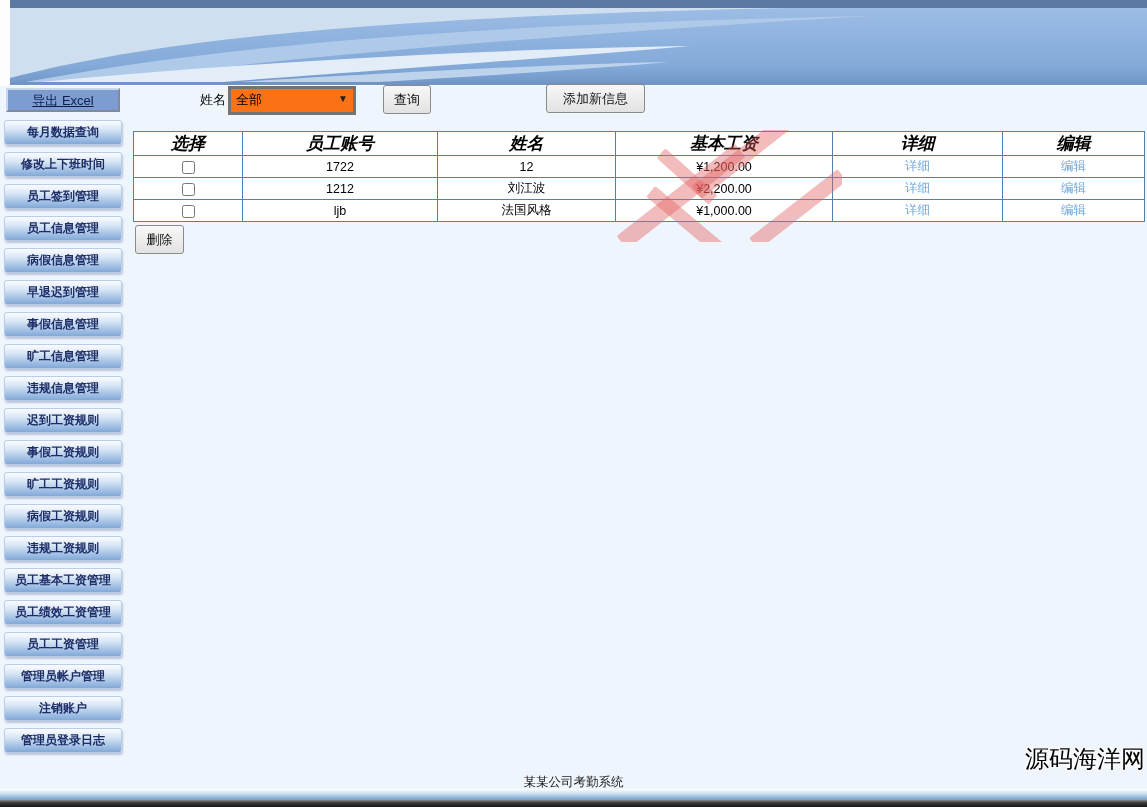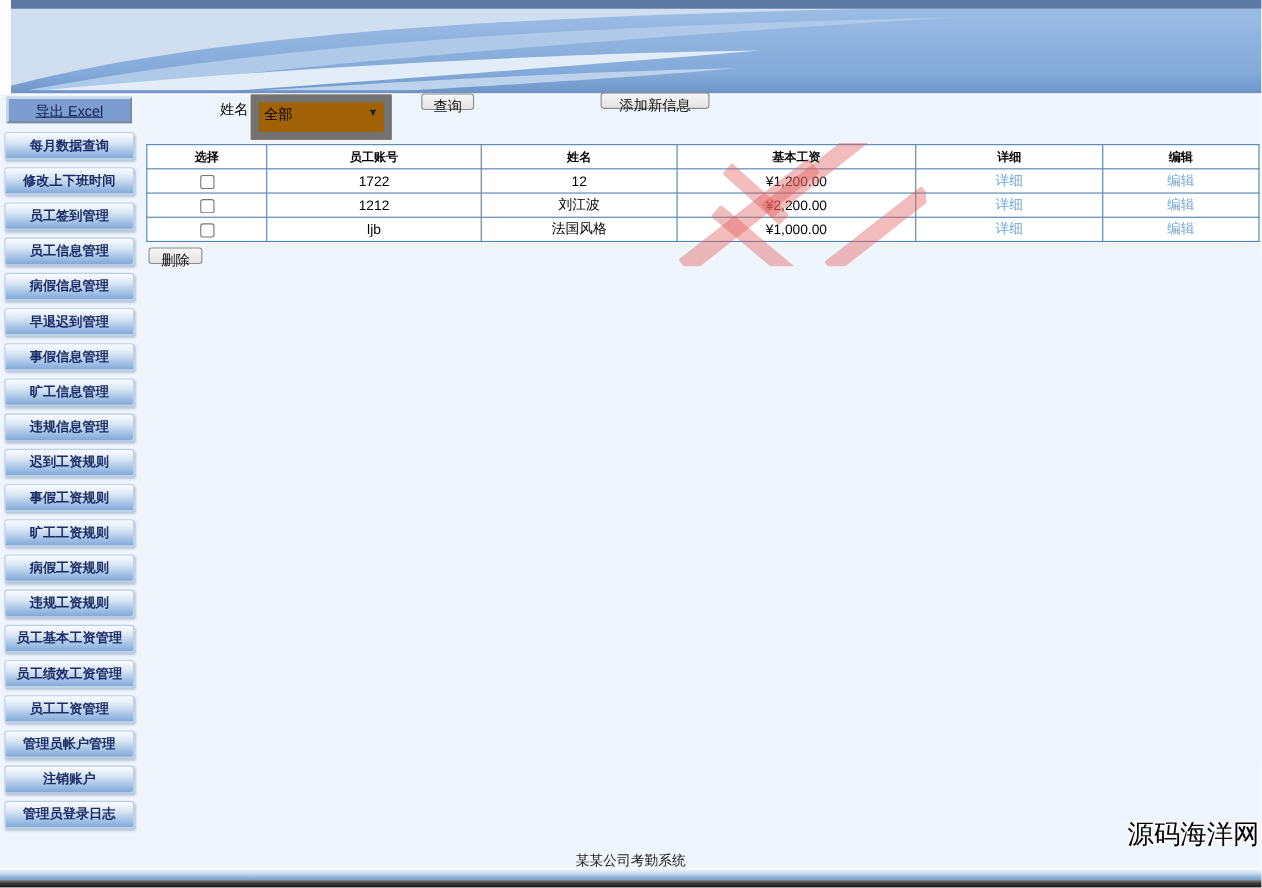--- a/index.html
+++ b/index.html
@@ -21,37 +21,37 @@
   .sidebar-nav{position:absolute;left:4px;top:120px;width:118px;}
   .nav-btn{width:118px;height:25px;margin-bottom:7px;border-radius:3px;
     background:linear-gradient(180deg,#fbfdff 0%,#d8e5f4 38%,#a9c5e6 70%,#82a8d8 100%);
     border:1px solid #b9cde6;box-sizing:border-box;
     box-shadow:1px 2px 2px rgba(90,110,150,.35);
     color:#1b2c66;font-size:12px;font-weight:bold;text-align:center;line-height:23px;
     cursor:pointer;white-space:nowrap;overflow:hidden;}
 
   
   .filter-label{position:absolute;left:200px;top:91px;font-size:13px;color:#000;}
-  .name-select{position:absolute;left:228px;top:86px;width:128px;height:41px;background:#a16207;
-    border:7px solid #737373;box-sizing:border-box;font-size:13px;color:#000;
+  .name-select{position:absolute;left:228px;top:86px;width:128px;height:29px;background:#f97316;
+    border:3px solid #737373;box-sizing:border-box;font-size:13px;color:#000;
     padding:2px 18px 0 5px;cursor:pointer;}
   .name-select .arrow{position:absolute;right:5px;top:4px;font-size:10px;color:#222;}
-  .std-btn{position:absolute;height:15px;background:linear-gradient(180deg,#f7f7f7,#e2e2e2);
+  .std-btn{position:absolute;height:29px;background:linear-gradient(180deg,#f7f7f7,#e2e2e2);
     border:1px solid #8a8a8a;border-radius:3px;box-sizing:border-box;
     font-size:13px;color:#111;text-align:center;cursor:pointer;padding:0 10px;line-height:22px;}
   .search-btn{left:383px;top:85px;min-width:47px;}
   .add-btn{left:546px;top:84px;min-width:99px;}
   .delete-btn{left:135px;top:225px;min-width:49px;}
 
   
   .emp-table{position:absolute;left:133px;top:131px;border-collapse:collapse;table-layout:fixed;
     width:1011px;background:#fff;z-index:1;}
   .emp-table th,.emp-table td{border:1px solid #4f81b1;text-align:center;height:21px;
     font-size:12.5px;color:#000;padding:0;overflow:hidden;white-space:nowrap;}
-  .emp-table th{font-weight:bold;font-size:11px;}
+  .emp-table th{font-weight:bold;font-size:17px;font-style:italic;}
   .emp-table a{color:#6ea6d9;text-decoration:none;cursor:pointer;}
   .emp-table input[type=checkbox]{width:13px;height:13px;margin:0;vertical-align:middle;}
 
   
   .stamp{position:absolute;left:592px;top:130px;width:250px;height:112px;z-index:2;
     pointer-events:none;overflow:hidden;}
   .stamp .bar{position:absolute;background:rgba(226,96,96,.42);border-radius:2px;}
   .stamp .b1{left:14px;top:58px;width:150px;height:17px;transform:rotate(-38deg);}
   .stamp .b2{left:92px;top:18px;width:118px;height:16px;transform:rotate(-38deg);}
   .stamp .b3{left:48px;top:84px;width:92px;height:14px;transform:rotate(40deg);}

